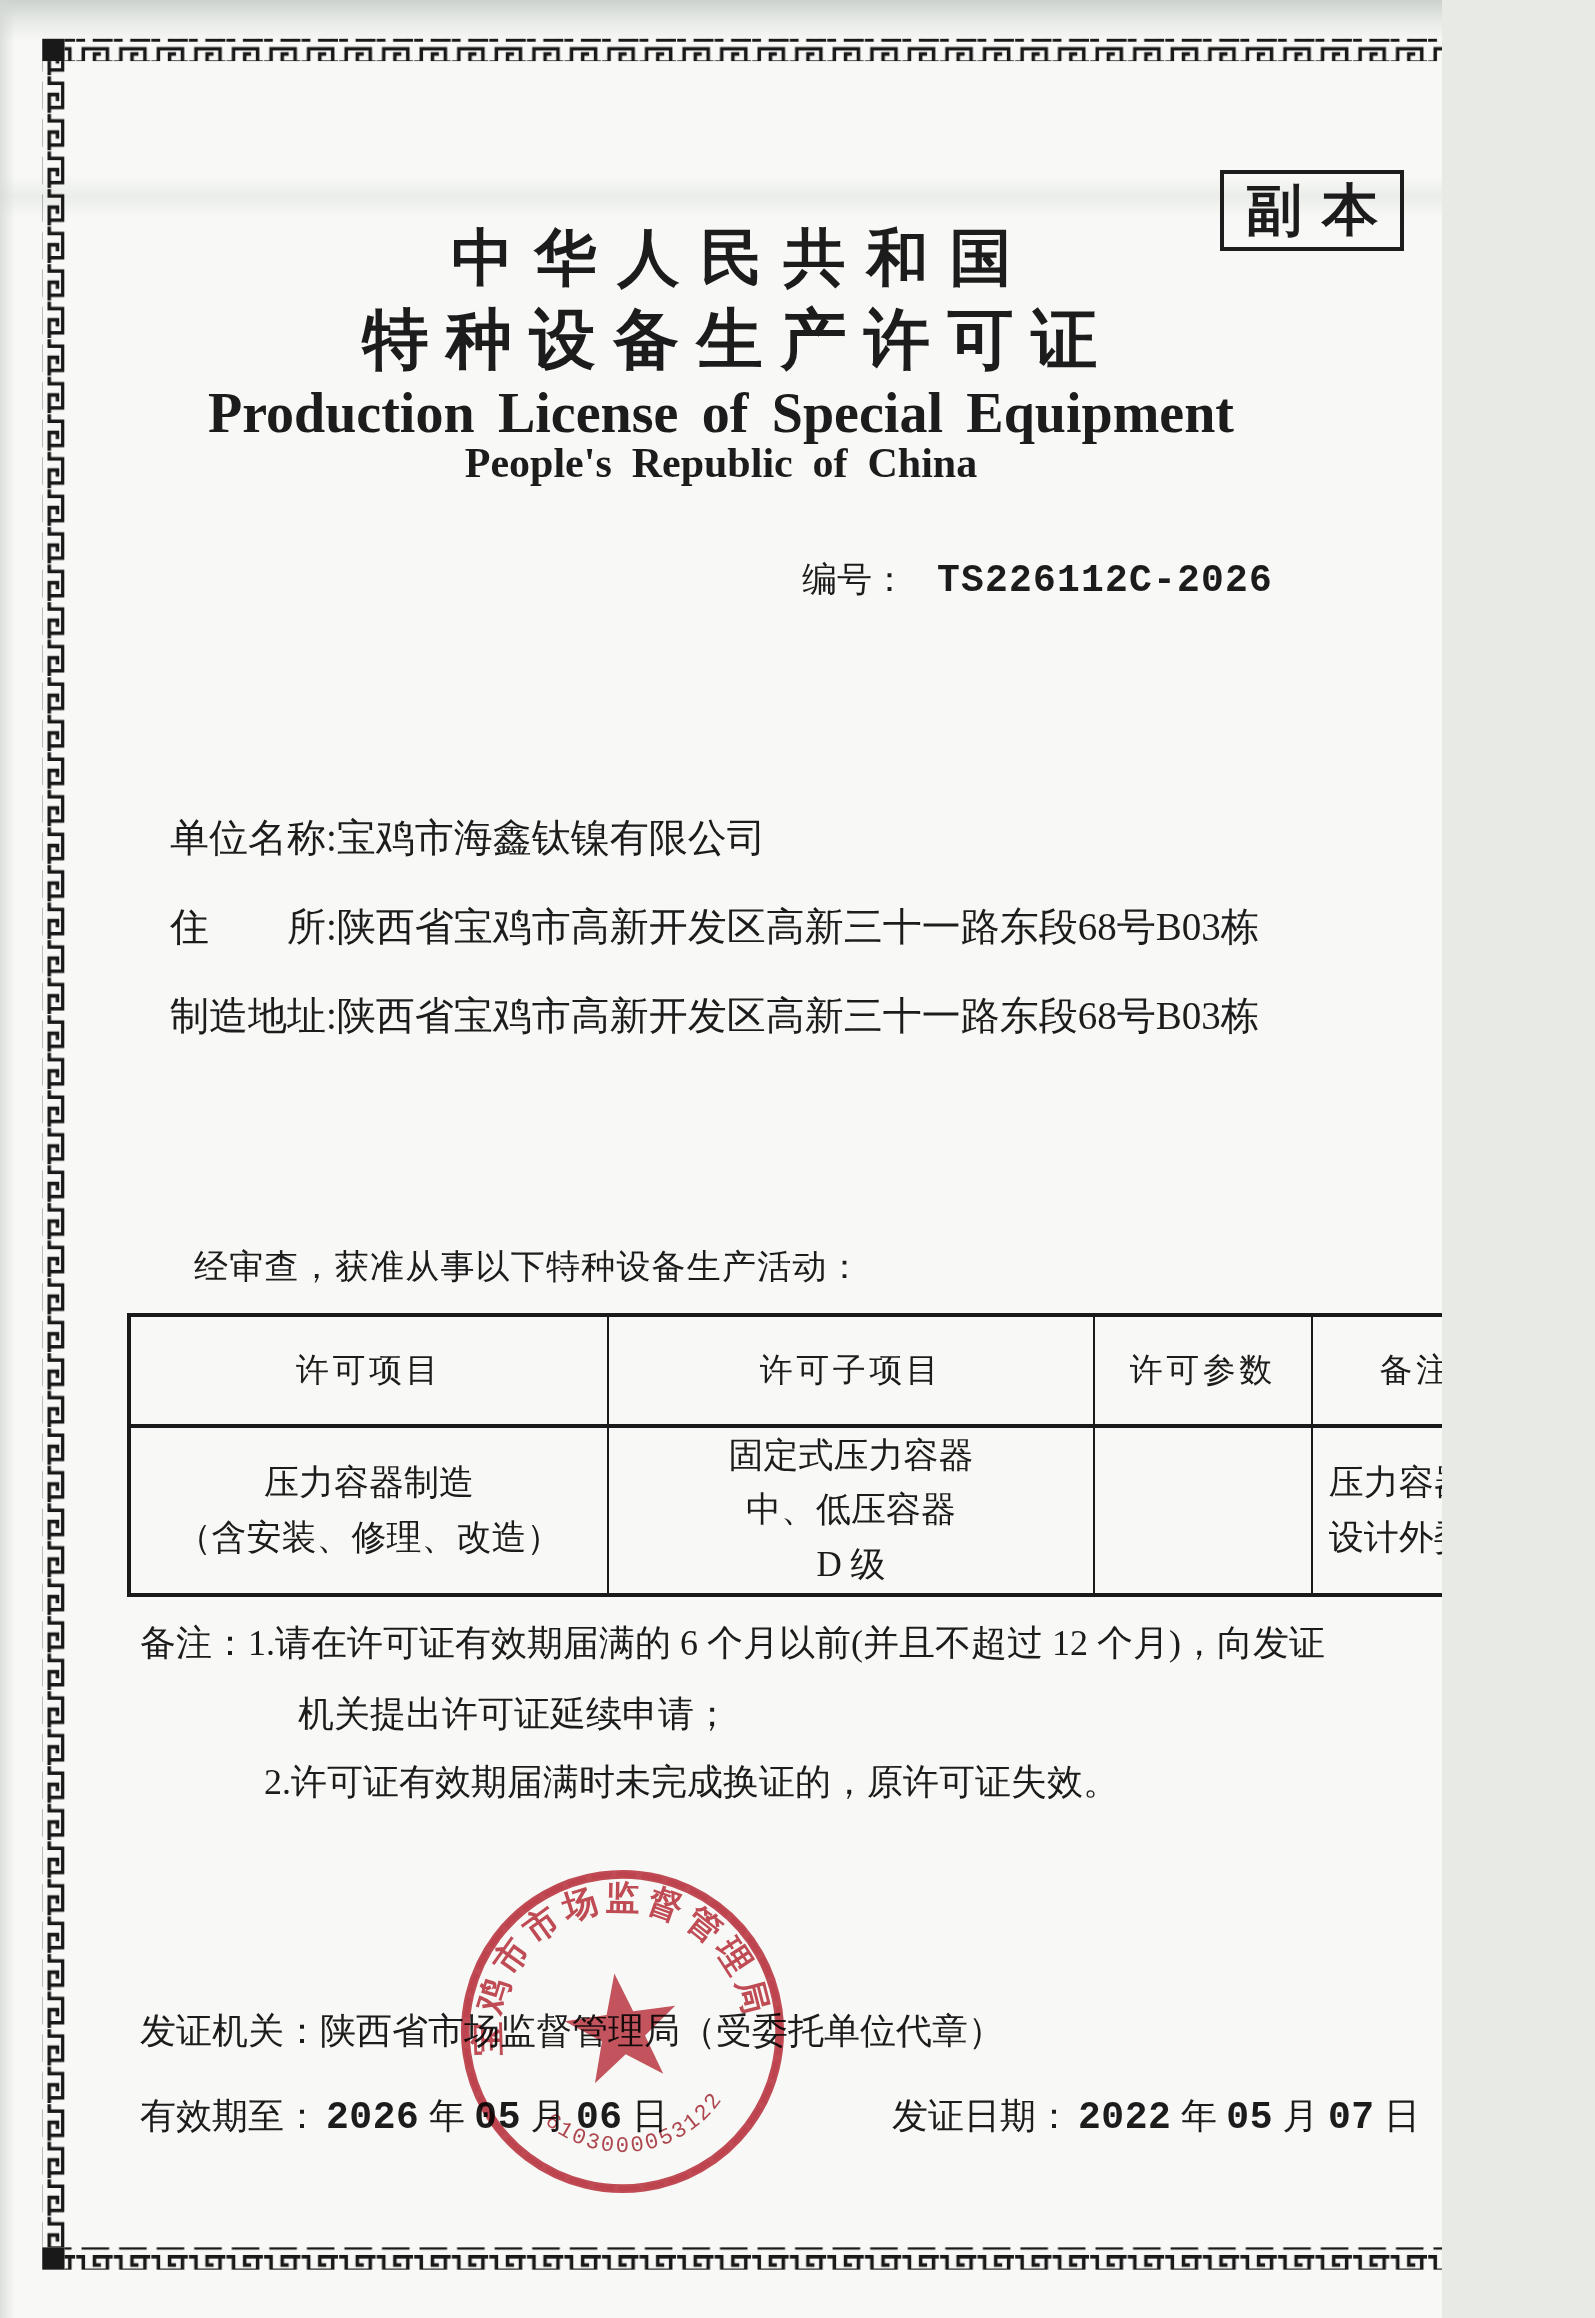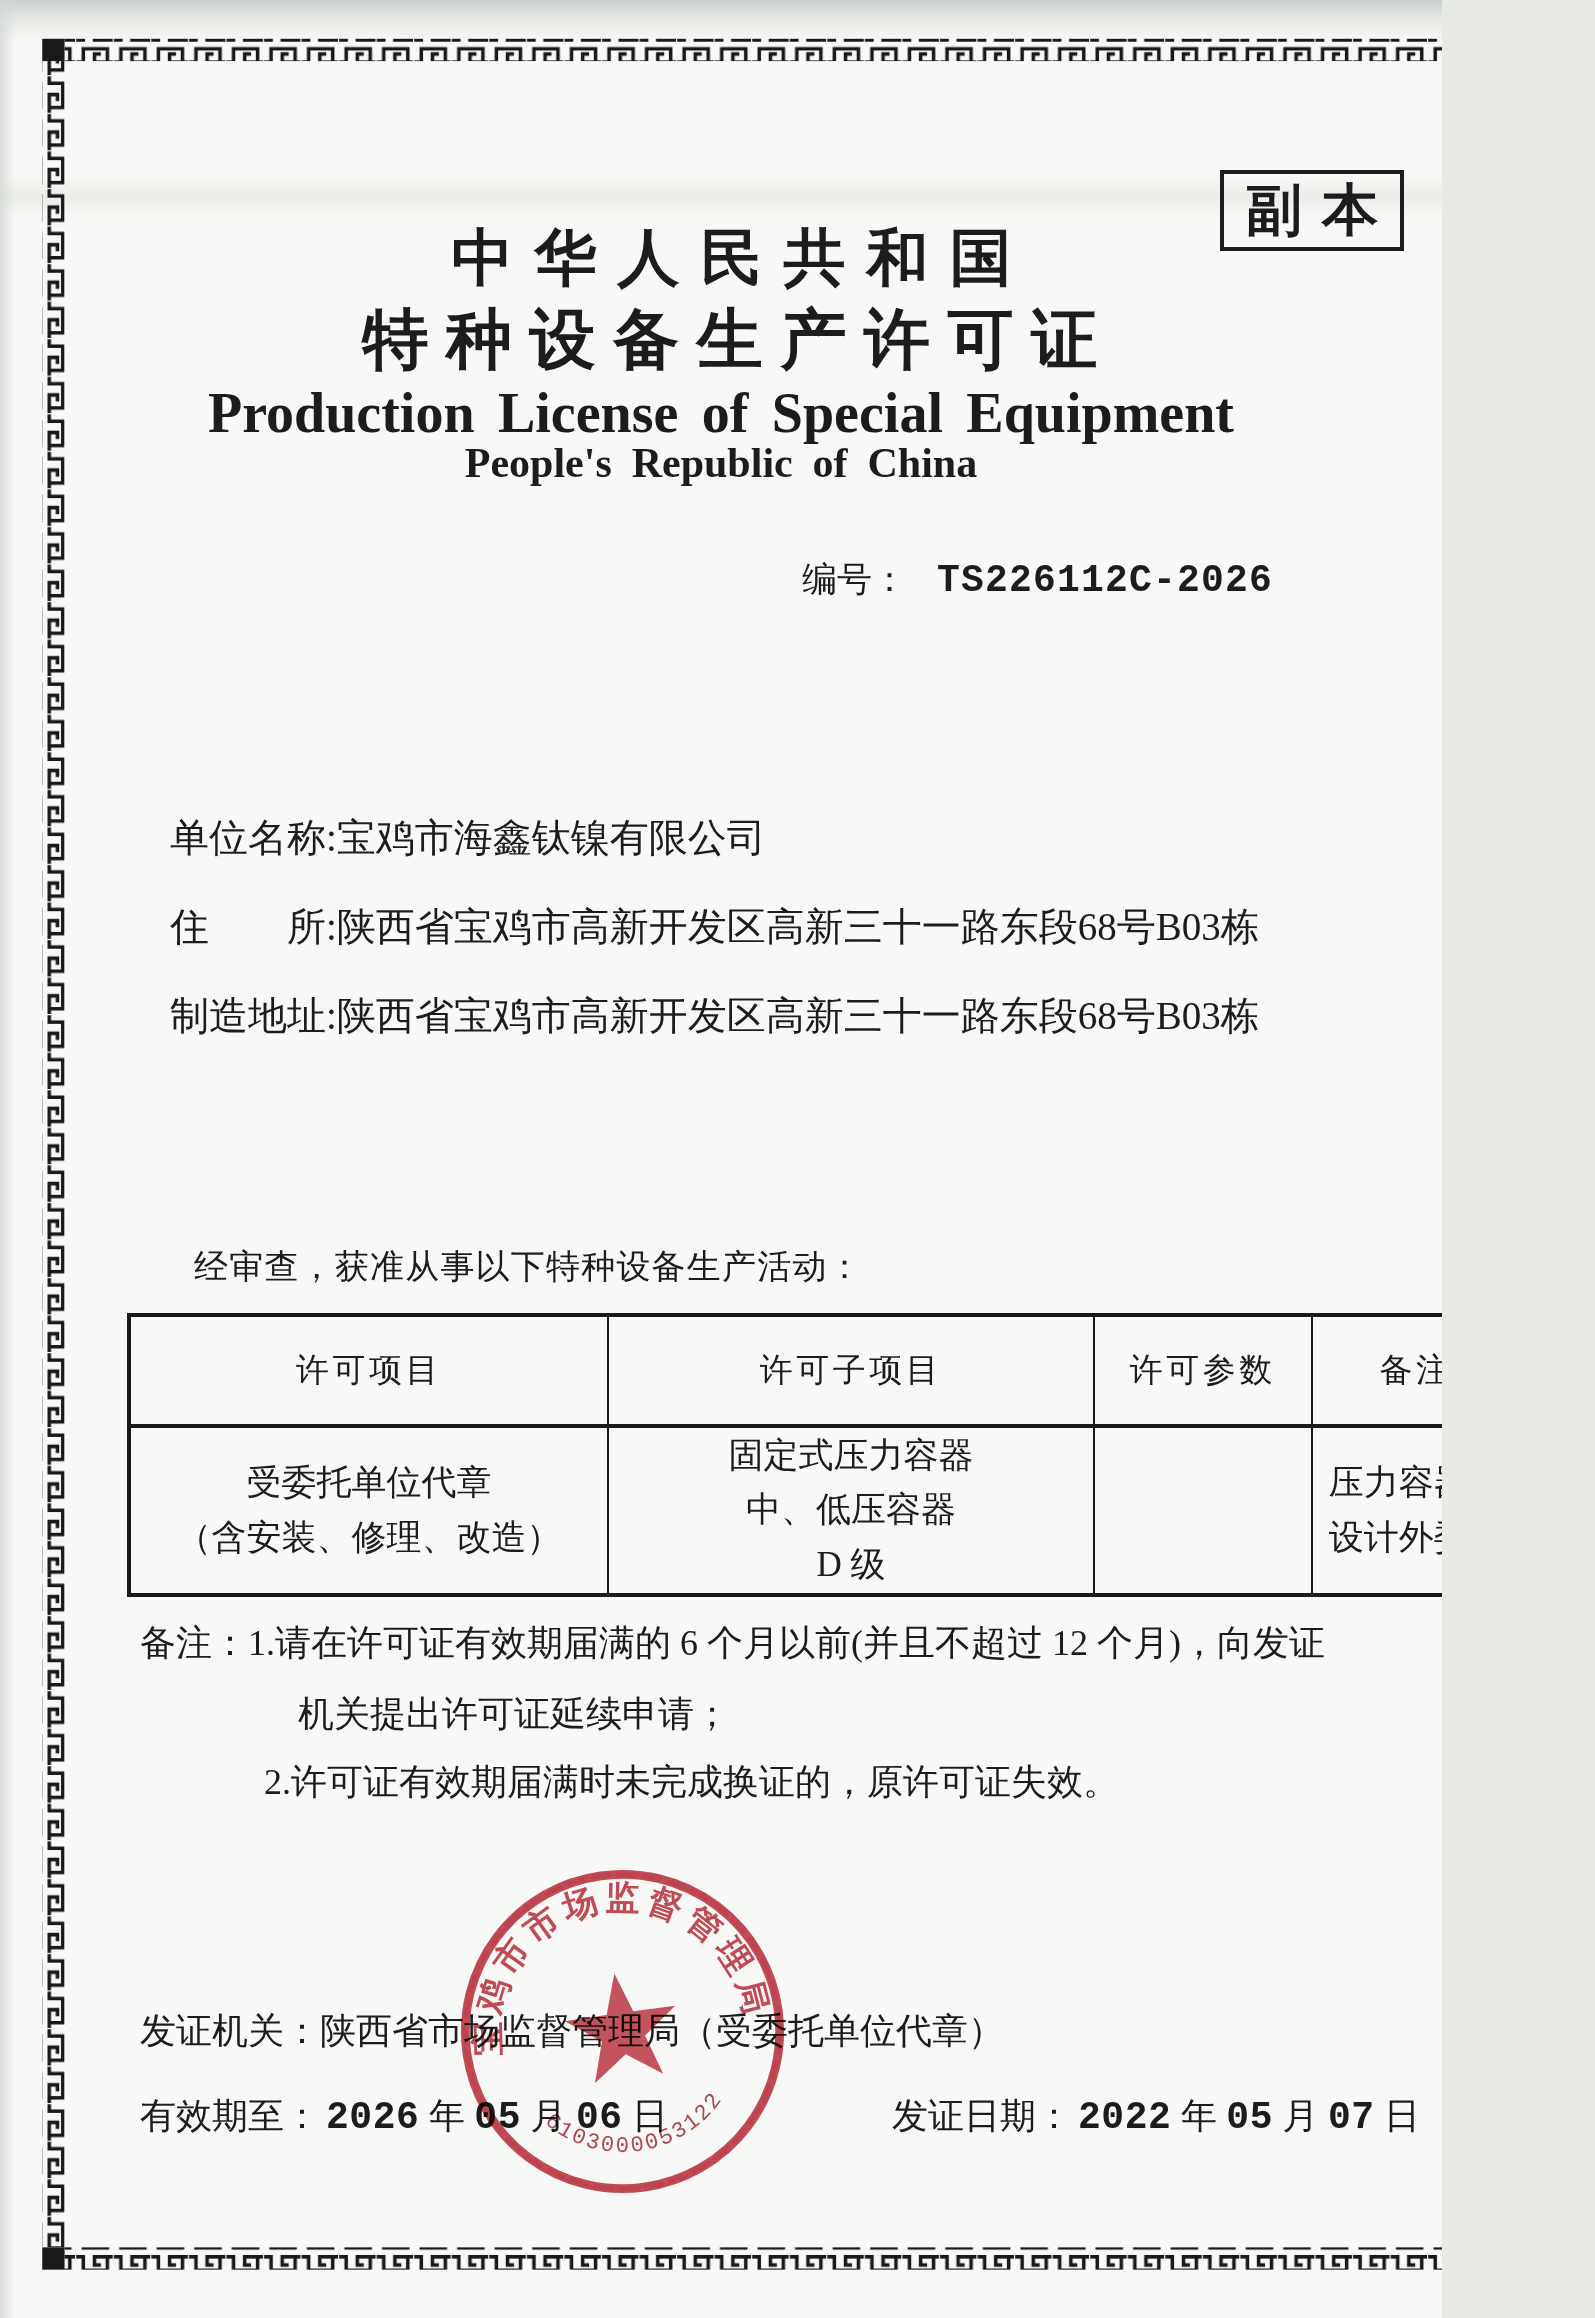--- a/index.html
+++ b/index.html
@@ -113,21 +113,21 @@
 
   <div class="abs intro">经审查，获准从事以下特种设备生产活动：</div>
 
   <div class="tbl">
     <div class="cell hcell first">许可项目</div>
     <div class="cell hcell">许可子项目</div>
     <div class="cell hcell">许可参数</div>
     <div class="cell hcell">备注</div>
 
     <div class="cell bcell first">
-      <div>受委托单位代章</div>
+      <div>压力容器制造</div>
       <div>（含安装、修理、改造）</div>
     </div>
     <div class="cell bcell">
       <div>固定式压力容器</div>
       <div>中、低压容器</div>
       <div>D 级</div>
     </div>
     <div class="cell bcell"></div>
     <div class="cell bcell remark">
       <div>压力容器</div>

